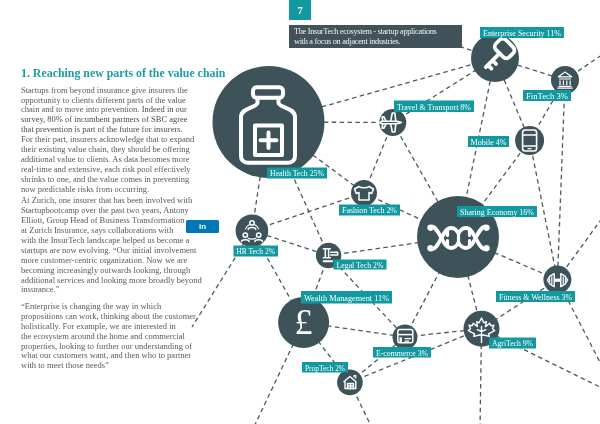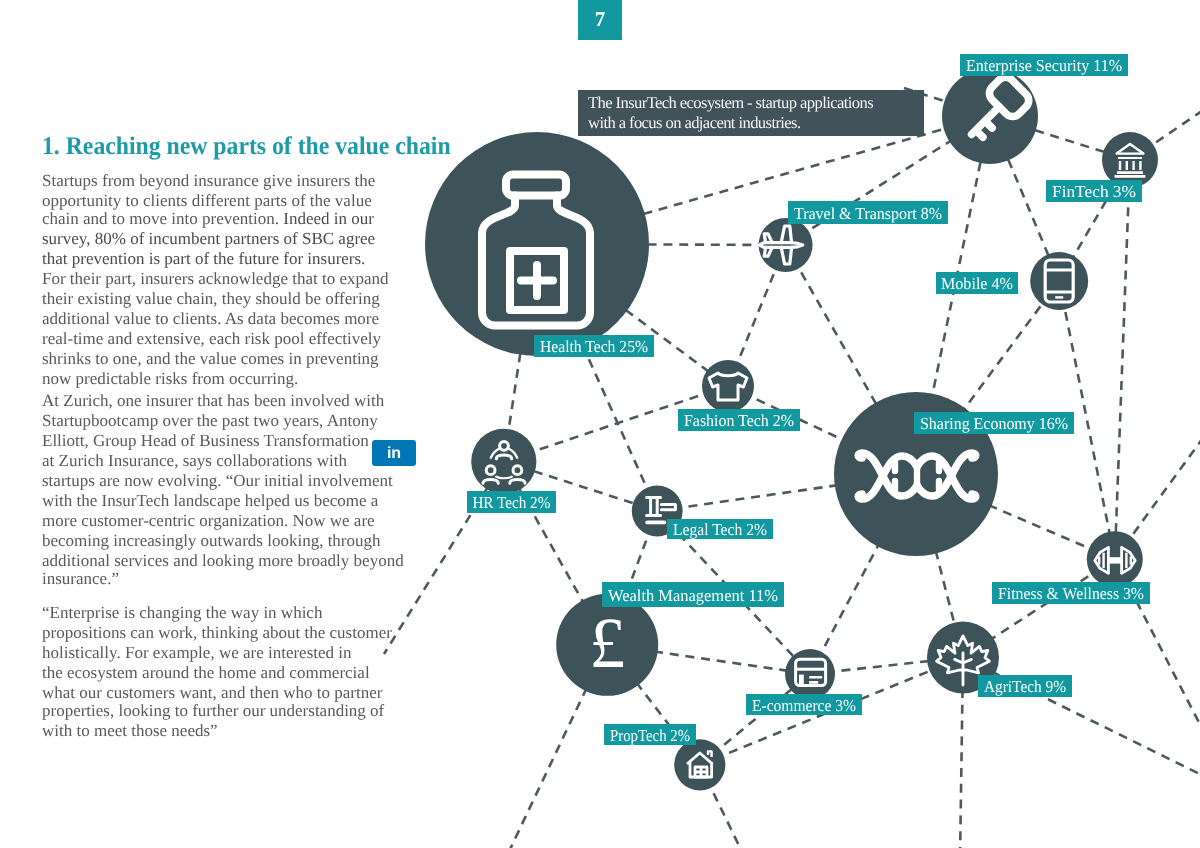--- a/index.html
+++ b/index.html
@@ -6,24 +6,24 @@
   #page{position:relative;width:600px;height:424px;background:#ffffff;overflow:hidden;
         font-family:"Liberation Serif",serif;}
   h1{position:absolute;left:20.5px;top:66.2px;margin:0;font-size:12.7px;line-height:14.5px;
      color:#1d9ba6;font-weight:bold;white-space:nowrap;transform:scaleX(0.935);transform-origin:0 0;}
   .body{position:absolute;left:21px;color:#58595b;font-size:8.5px;}
   .body div{height:9.95px;line-height:9.95px;white-space:nowrap;}
   b{font-weight:normal;color:#4a4b4d;}
   #pnum{position:absolute;left:289px;top:0;width:22px;height:19.5px;background:#12999f;
         color:#fff;font-weight:bold;font-size:10.5px;text-align:center;line-height:21px;}
   #cap{position:absolute;left:289px;top:25px;width:168px;height:23px;background:#42525a;
-       color:#f2f2f2;font-size:8.3px;line-height:10.4px;padding:0 0 0 5px;letter-spacing:-0.3px;margin-top:20px;}
+       color:#f2f2f2;font-size:8.3px;line-height:10.4px;padding:0 0 0 5px;letter-spacing:-0.3px;}
   #cap div{white-space:nowrap;}
   #net{position:absolute;left:0;top:0;}
-  #lin{position:absolute;left:186px;top:220px;width:22px;height:12.5px;background:#0177b5;
+  #lin{position:absolute;left:186px;top:220px;width:33px;height:12.5px;background:#0177b5;
        border-radius:1.5px;color:#fff;font-family:"Liberation Sans",sans-serif;font-weight:bold;
        font-size:8px;text-align:center;line-height:13px;}
 </style>
 </head>
 <body>
 <div id="page">
 
 <svg id="net" width="600" height="424" viewBox="0 0 600 424">
   <g stroke="#4a5a5e" stroke-width="1.3" stroke-dasharray="4.5 3.4" fill="none">
     <path d="M268.5 122 L392.8 122.5"></path>
@@ -228,33 +228,33 @@
   <div>real-time and extensive, each risk pool effectively</div>
   <div>shrinks to one, and the value comes in preventing</div>
   <div>now predictable risks from occurring.</div>
 </div>
 
 <div class="body" style="top:196px">
   <div>At Zurich, one insurer that has been involved with</div>
   <div>Startupbootcamp over the past two years, Antony</div>
   <div>Elliott, Group Head of Business Transformation</div>
   <div>at Zurich Insurance, says collaborations with</div>
+  <div>with the InsurTech landscape helped us become a</div>
   <div>startups are now evolving. “Our initial involvement</div>
-  <div>with the InsurTech landscape helped us become a</div>
   <div>more customer-centric organization. Now we are</div>
   <div>becoming increasingly outwards looking, through</div>
   <div>additional services and looking more broadly beyond</div>
   <div>insurance.”</div>
 </div>
 
 <div class="body" style="top:301.8px">
   <div>“Enterprise is changing the way in which</div>
   <div>propositions can work, thinking about the customer</div>
   <div>holistically. For example, we are interested in</div>
   <div>the ecosystem around the home and commercial</div>
+  <div>properties, looking to further our understanding of</div>
   <div>what our customers want, and then who to partner</div>
-  <div>properties, looking to further our understanding of</div>
   <div>with to meet those needs”</div>
 </div>
 
 <div id="lin">in</div>
 
 </div>
 
 </body></html>

